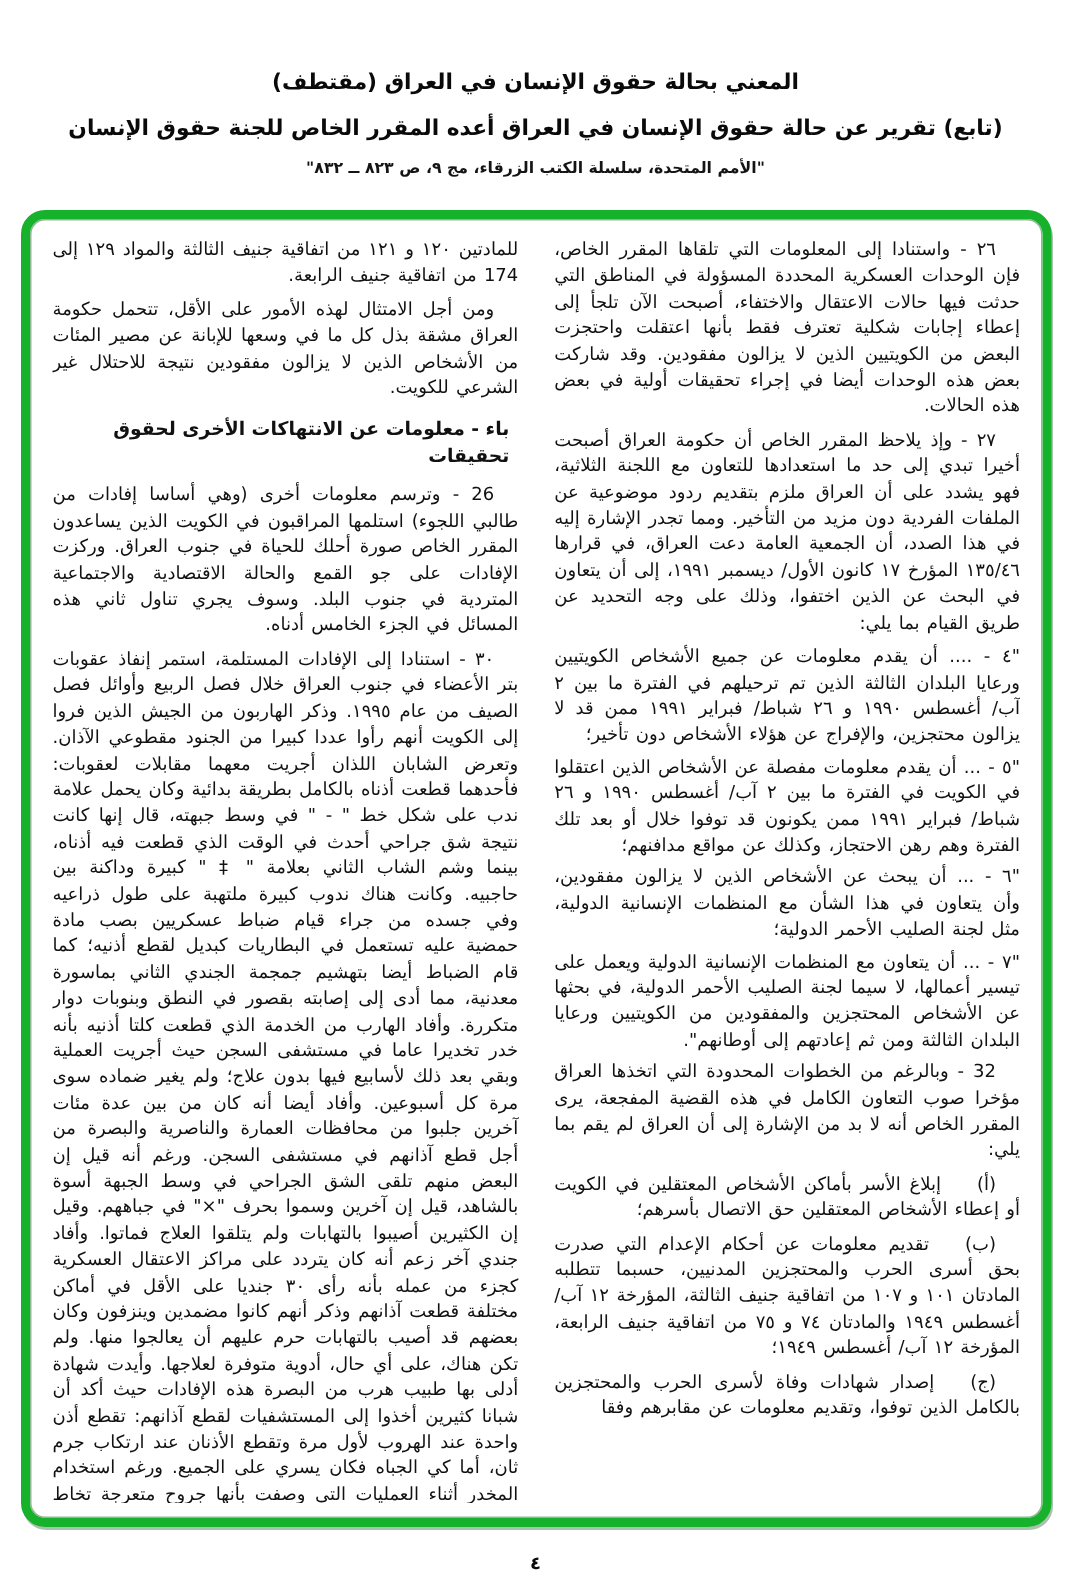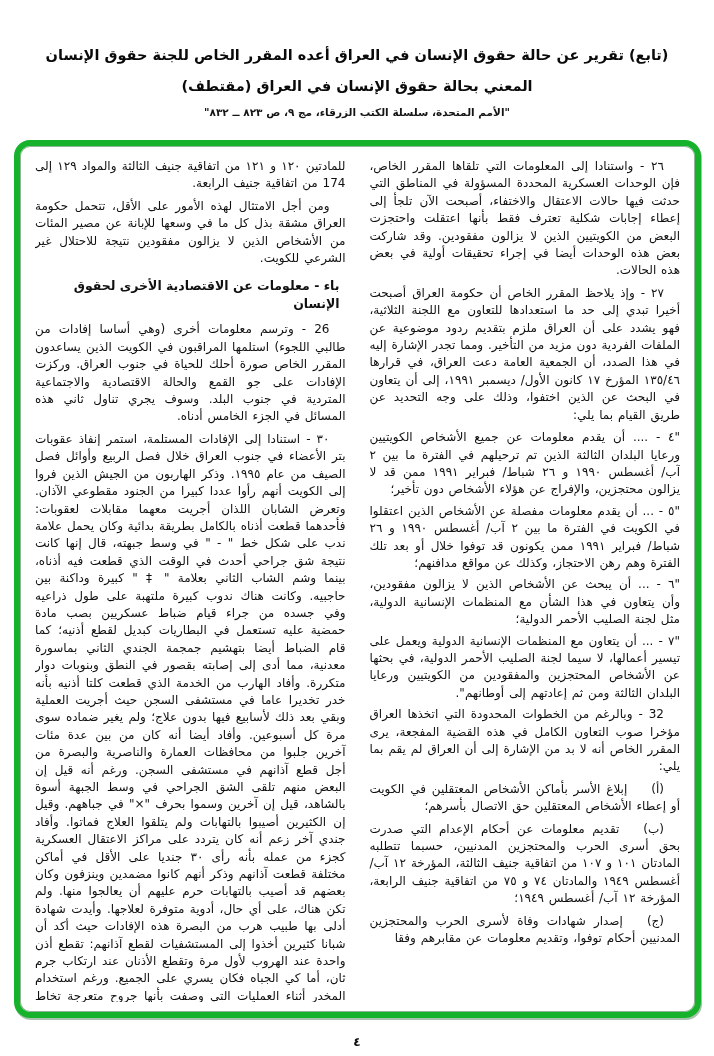--- a/index.html
+++ b/index.html
@@ -81,45 +81,45 @@
     font-weight: bold;
     color: #0a0a0a;
   }
 </style>
 </head>
 <body>
 
 <div class="page">
 
   <header class="doc-header">
+    <div class="h-line">المعني بحالة حقوق الإنسان في العراق (مقتطف)</div>
     <div class="h-line">(تابع) تقرير عن حالة حقوق الإنسان في العراق أعده المقرر الخاص للجنة حقوق الإنسان</div>
-    <div class="h-line">المعني بحالة حقوق الإنسان في العراق (مقتطف)</div>
     <div class="h-source">"الأمم المتحدة، سلسلة الكتب الزرقاء، مج ٩، ص ٨٢٣ ــ ٨٣٢"</div>
   </header>
 
   <section class="content-box" style="border-color: rgb(22, 178, 43);">
     <div class="columns">
 
       <div class="col">
         <p class="indent">٢٦ - واستنادا إلى المعلومات التي تلقاها المقرر الخاص، فإن الوحدات العسكرية المحددة المسؤولة في المناطق التي حدثت فيها حالات الاعتقال والاختفاء، أصبحت الآن تلجأ إلى إعطاء إجابات شكلية تعترف فقط بأنها اعتقلت واحتجزت البعض من الكويتيين الذين لا يزالون مفقودين. وقد شاركت بعض هذه الوحدات أيضا في إجراء تحقيقات أولية في بعض هذه الحالات.</p>
         <p class="indent">٢٧ - وإذ يلاحظ المقرر الخاص أن حكومة العراق أصبحت أخيرا تبدي إلى حد ما استعدادها للتعاون مع اللجنة الثلاثية، فهو يشدد على أن العراق ملزم بتقديم ردود موضوعية عن الملفات الفردية دون مزيد من التأخير. ومما تجدر الإشارة إليه في هذا الصدد، أن الجمعية العامة دعت العراق، في قرارها ١٣٥/٤٦ المؤرخ ١٧ كانون الأول/ ديسمبر ١٩٩١، إلى أن يتعاون في البحث عن الذين اختفوا، وذلك على وجه التحديد عن طريق القيام بما يلي:</p>
         <p class="quote">"٤ - .... أن يقدم معلومات عن جميع الأشخاص الكويتيين ورعايا البلدان الثالثة الذين تم ترحيلهم في الفترة ما بين ٢ آب/ أغسطس ١٩٩٠ و ٢٦ شباط/ فبراير ١٩٩١ ممن قد لا يزالون محتجزين، والإفراج عن هؤلاء الأشخاص دون تأخير؛</p>
         <p class="quote">"٥ - ... أن يقدم معلومات مفصلة عن الأشخاص الذين اعتقلوا في الكويت في الفترة ما بين ٢ آب/ أغسطس ١٩٩٠ و ٢٦ شباط/ فبراير ١٩٩١ ممن يكونون قد توفوا خلال أو بعد تلك الفترة وهم رهن الاحتجاز، وكذلك عن مواقع مدافنهم؛</p>
         <p class="quote">"٦ - ... أن يبحث عن الأشخاص الذين لا يزالون مفقودين، وأن يتعاون في هذا الشأن مع المنظمات الإنسانية الدولية، مثل لجنة الصليب الأحمر الدولية؛</p>
         <p class="quote">"٧ - ... أن يتعاون مع المنظمات الإنسانية الدولية ويعمل على تيسير أعمالها، لا سيما لجنة الصليب الأحمر الدولية، في بحثها عن الأشخاص المحتجزين والمفقودين من الكويتيين ورعايا البلدان الثالثة ومن ثم إعادتهم إلى أوطانهم".</p>
         <p class="indent">32 - وبالرغم من الخطوات المحدودة التي اتخذها العراق مؤخرا صوب التعاون الكامل في هذه القضية المفجعة، يرى المقرر الخاص أنه لا بد من الإشارة إلى أن العراق لم يقم بما يلي:</p>
         <p class="indent">(أ)  إبلاغ الأسر بأماكن الأشخاص المعتقلين في الكويت أو إعطاء الأشخاص المعتقلين حق الاتصال بأسرهم؛</p>
         <p class="indent">(ب)  تقديم معلومات عن أحكام الإعدام التي صدرت بحق أسرى الحرب والمحتجزين المدنيين، حسبما تتطلبه المادتان ١٠١ و ١٠٧ من اتفاقية جنيف الثالثة، المؤرخة ١٢ آب/ أغسطس ١٩٤٩ والمادتان ٧٤ و ٧٥ من اتفاقية جنيف الرابعة، المؤرخة ١٢ آب/ أغسطس ١٩٤٩؛</p>
-        <p class="indent">(ج)  إصدار شهادات وفاة لأسرى الحرب والمحتجزين المدنيين أحكام توفوا، وتقديم معلومات عن مقابرهم وفقا</p>
+        <p class="indent">(ج)  إصدار شهادات وفاة لأسرى الحرب والمحتجزين بالكامل الذين توفوا، وتقديم معلومات عن مقابرهم وفقا</p>
       </div>
 
       <div class="col">
         <p>للمادتين ١٢٠ و ١٢١ من اتفاقية جنيف الثالثة والمواد ١٢٩ إلى 174 من اتفاقية جنيف الرابعة.</p>
         <p class="indent">ومن أجل الامتثال لهذه الأمور على الأقل، تتحمل حكومة العراق مشقة بذل كل ما في وسعها للإبانة عن مصير المئات من الأشخاص الذين لا يزالون مفقودين نتيجة للاحتلال غير الشرعي للكويت.</p>
-        <h3>باء - معلومات عن الاقتصادية الأخرى لحقوق الإنسان</h3>
+        <h3>باء - معلومات عن الانتهاكات الأخرى لحقوق تحقيقات</h3>
         <p class="indent">26 - وترسم معلومات أخرى (وهي أساسا إفادات من طالبي اللجوء) استلمها المراقبون في الكويت الذين يساعدون المقرر الخاص صورة أحلك للحياة في جنوب العراق. وركزت الإفادات على جو القمع والحالة الاقتصادية والاجتماعية المتردية في جنوب البلد. وسوف يجري تناول ثاني هذه المسائل في الجزء الخامس أدناه.</p>
         <p class="indent">٣٠ - استنادا إلى الإفادات المستلمة، استمر إنفاذ عقوبات بتر الأعضاء في جنوب العراق خلال فصل الربيع وأوائل فصل الصيف من عام ١٩٩٥. وذكر الهاربون من الجيش الذين فروا إلى الكويت أنهم رأوا عددا كبيرا من الجنود مقطوعي الآذان. وتعرض الشابان اللذان أجريت معهما مقابلات لعقوبات: فأحدهما قطعت أذناه بالكامل بطريقة بدائية وكان يحمل علامة ندب على شكل خط " - " في وسط جبهته، قال إنها كانت نتيجة شق جراحي أحدث في الوقت الذي قطعت فيه أذناه، بينما وشم الشاب الثاني بعلامة " ‡ " كبيرة وداكنة بين حاجبيه. وكانت هناك ندوب كبيرة ملتهبة على طول ذراعيه وفي جسده من جراء قيام ضباط عسكريين بصب مادة حمضية عليه تستعمل في البطاريات كبديل لقطع أذنيه؛ كما قام الضباط أيضا بتهشيم جمجمة الجندي الثاني بماسورة معدنية، مما أدى إلى إصابته بقصور في النطق وبنوبات دوار متكررة. وأفاد الهارب من الخدمة الذي قطعت كلتا أذنيه بأنه خدر تخديرا عاما في مستشفى السجن حيث أجريت العملية وبقي بعد ذلك لأسابيع فيها بدون علاج؛ ولم يغير ضماده سوى مرة كل أسبوعين. وأفاد أيضا أنه كان من بين عدة مئات آخرين جلبوا من محافظات العمارة والناصرية والبصرة من أجل قطع آذانهم في مستشفى السجن. ورغم أنه قيل إن البعض منهم تلقى الشق الجراحي في وسط الجبهة أسوة بالشاهد، قيل إن آخرين وسموا بحرف "×" في جباههم. وقيل إن الكثيرين أصيبوا بالتهابات ولم يتلقوا العلاج فماتوا. وأفاد جندي آخر زعم أنه كان يتردد على مراكز الاعتقال العسكرية كجزء من عمله بأنه رأى ٣٠ جنديا على الأقل في أماكن مختلفة قطعت آذانهم وذكر أنهم كانوا مضمدين وينزفون وكان بعضهم قد أصيب بالتهابات حرم عليهم أن يعالجوا منها. ولم تكن هناك، على أي حال، أدوية متوفرة لعلاجها. وأيدت شهادة أدلى بها طبيب هرب من البصرة هذه الإفادات حيث أكد أن شبانا كثيرين أخذوا إلى المستشفيات لقطع آذانهم: تقطع أذن واحدة عند الهروب لأول مرة وتقطع الأذنان عند ارتكاب جرم ثان، أما كي الجباه فكان يسري على الجميع. ورغم استخدام المخدر أثناء العمليات التي وصفت بأنها جروح متعرجة تخاط فيما بعد، فإن العلاج كان محرما بعد العملية:</p>
       </div>
 
     </div>
   </section>
 
   <footer class="doc-footer">
     <span class="page-number">٤</span>
   </footer>

